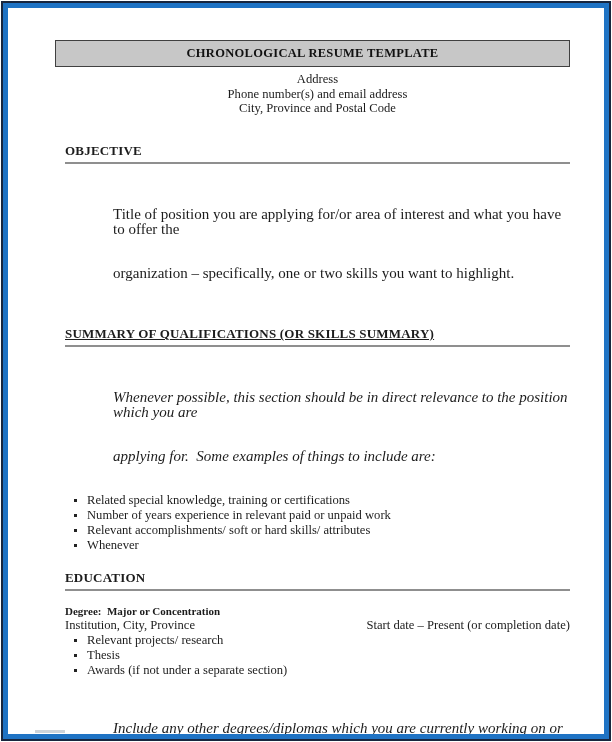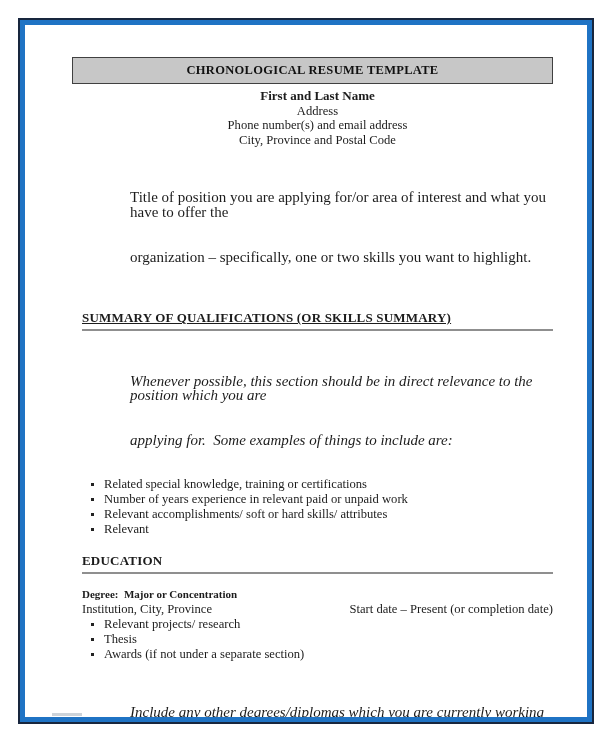--- a/index.html
+++ b/index.html
@@ -6,21 +6,21 @@
   html, body { margin: 0; padding: 0; }
   body {
     width: 612px; height: 742px;
     background: #ffffff;
     font-family: "Liberation Serif", "DejaVu Serif", serif;
     color: #1c1c1c;
   }
   .outer {
     width: 612px; height: 742px;
     background: #ffffff;
-    padding: 18px;
+    padding: 1px;
   }
   .mid {
     width: 100%; height: 100%;
     border: 2px solid #18263e;
   }
   .frame {
     width: 100%; height: 100%;
     border: 5px solid #1f73c4;
     background: #ffffff;
     position: relative;
@@ -80,41 +80,41 @@
 <div class="outer">
   <div class="mid">
     <div class="frame">
       <div class="content">
 
         <div class="title-bar">
           <span>CHRONOLOGICAL RESUME TEMPLATE</span>
         </div>
 
         <div class="contact">
-          <div class="name">First and Last Name</div>
           <div>Address</div>
           <div>Phone number(s) and email address</div>
           <div>City, Province and Postal Code</div>
         </div>
 
+        <div class="section-heading h-objective">OBJECTIVE</div>
         <div class="body-text para">
           <div>Title of position you are applying for/or area of interest and what you have to offer the</div>
           <div>organization – specifically, one or two skills you want to highlight.</div>
         </div>
 
         <div class="section-heading h-summary">SUMMARY OF QUALIFICATIONS (OR SKILLS SUMMARY)</div>
         <div class="body-text para italic">
           <div>Whenever possible, this section should be in direct relevance to the position which you are</div>
           <div>applying for.  Some examples of things to include are:</div>
         </div>
         <ul class="bullets">
           <li>Related special knowledge, training or certifications</li>
           <li>Number of years experience in relevant paid or unpaid work</li>
           <li>Relevant accomplishments/ soft or hard skills/ attributes</li>
-          <li>Relevant</li>
+          <li>Whenever</li>
         </ul>
 
         <div class="section-heading h-education">EDUCATION</div>
         <div class="edu-block">
           <div class="bold-line">Degree:  Major or Concentration</div>
           <div class="row-split">
             <span>Institution, City, Province</span>
             <span>Start date – Present (or completion date)</span>
           </div>
           <ul class="bullets">

